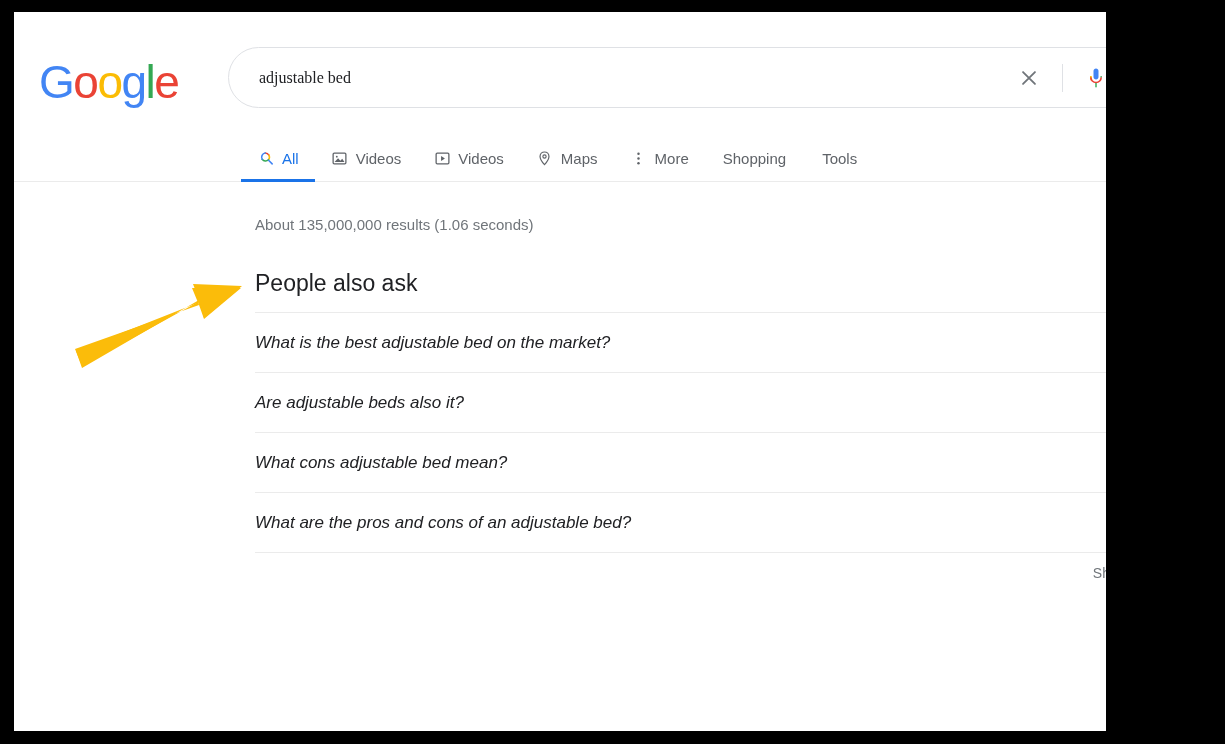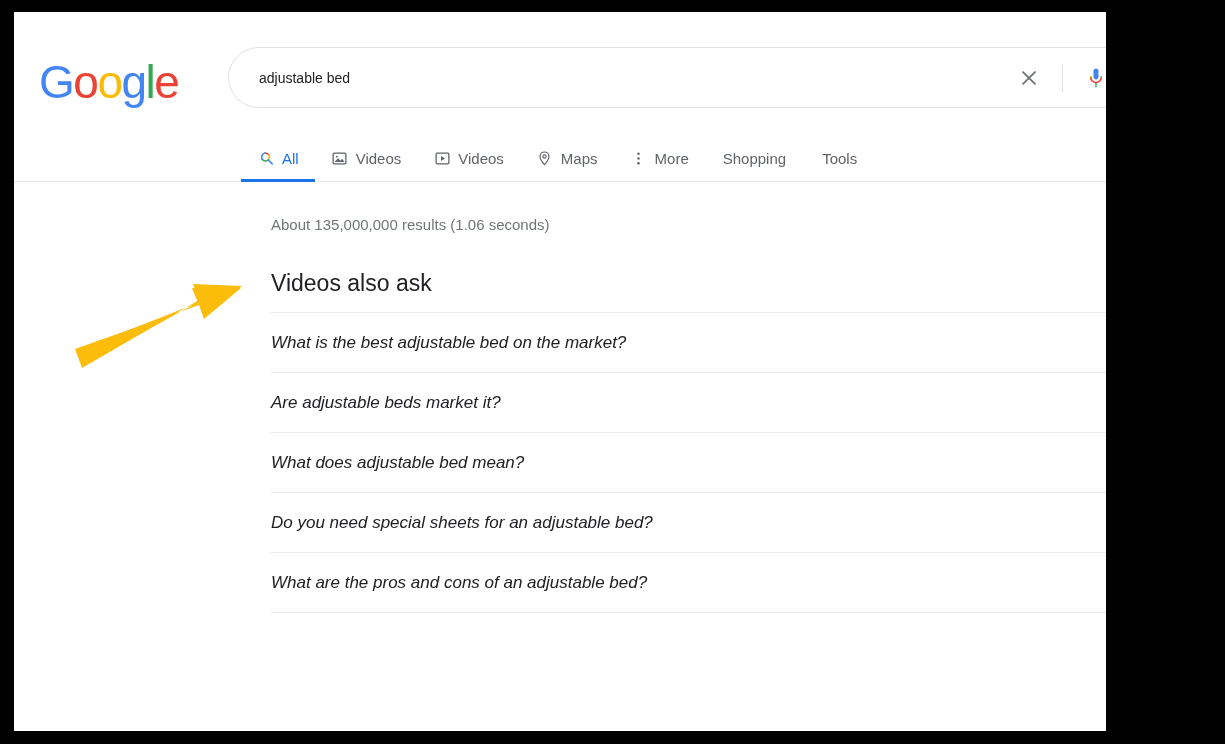--- a/index.html
+++ b/index.html
@@ -52,22 +52,22 @@
     border-radius: 31px;
     background: #fff;
     display: flex;
     align-items: center;
   }
   .search-input {
     flex: 1;
     border: 0;
     outline: 0;
     background: transparent;
-    font-family: Liberation Sans, sans-serif;
-    font-size: 14px;
+    font-family: Liberation Serif, serif;
+    font-size: 16px;
     color: #202124;
     padding: 0 0 0 30px;
     height: 100%;
   }
   .sb-icon {
     width: 46px;
     height: 100%;
     display: flex;
     align-items: center;
     justify-content: center;
@@ -137,21 +137,21 @@
     color: #5f6368;
     font-size: 15px;
     padding: 0 18px;
     cursor: pointer;
     white-space: nowrap;
   }
 
   
   .content {
     position: absolute;
-    left: 16px;
+    left: 0;
     top: 170px;
     right: 0;
   }
   .result-stats {
     margin-left: 241px;
     color: #70757a;
     font-size: 15px;
     padding-top: 34px;
   }
   .paa {
@@ -317,58 +317,50 @@
 
       </div>
     </div>
   </div>
 
   <div class="content">
 
     <div class="result-stats">About 135,000,000 results (1.06 seconds)</div>
 
     <div class="paa">
-      <div class="paa-title">Videos also ask</div>
+      <div class="paa-title">People also ask</div>
 
       <div class="paa-row">
         <div class="paa-q">What is the best adjustable bed on the market?</div>
         <div class="chevron">
           <svg width="20" height="20" viewBox="0 0 24 24">
               <path d="M6.5 9.5 L12 15 L17.5 9.5" fill="none" stroke="#5f6368" stroke-width="2.1" stroke-linecap="round" stroke-linejoin="round"></path>
             </svg>
         </div>
       </div>
 
 
       <div class="paa-row">
-        <div class="paa-q">Are adjustable beds market it?</div>
+        <div class="paa-q">Are adjustable beds also it?</div>
         <div class="chevron">
           <svg width="20" height="20" viewBox="0 0 24 24">
               <path d="M6.5 9.5 L12 15 L17.5 9.5" fill="none" stroke="#5f6368" stroke-width="2.1" stroke-linecap="round" stroke-linejoin="round"></path>
             </svg>
         </div>
       </div>
 
       <div class="paa-row">
-        <div class="paa-q">What does adjustable bed mean?</div>
+        <div class="paa-q">What cons adjustable bed mean?</div>
         <div class="chevron">
           <svg width="20" height="20" viewBox="0 0 24 24">
               <path d="M6.5 9.5 L12 15 L17.5 9.5" fill="none" stroke="#5f6368" stroke-width="2.1" stroke-linecap="round" stroke-linejoin="round"></path>
             </svg>
         </div>
       </div>
 
-      <div class="paa-row">
-        <div class="paa-q">Do you need special sheets for an adjustable bed?</div>
-        <div class="chevron">
-          <svg width="20" height="20" viewBox="0 0 24 24">
-              <path d="M6.5 9.5 L12 15 L17.5 9.5" fill="none" stroke="#5f6368" stroke-width="2.1" stroke-linecap="round" stroke-linejoin="round"></path>
-            </svg>
-        </div>
-      </div>
 
       <div class="paa-row">
         <div class="paa-q">What are the pros and cons of an adjustable bed?</div>
         <div class="chevron">
           <svg width="20" height="20" viewBox="0 0 24 24">
               <path d="M6.5 9.5 L12 15 L17.5 9.5" fill="none" stroke="#5f6368" stroke-width="2.1" stroke-linecap="round" stroke-linejoin="round"></path>
             </svg>
         </div>
       </div>
 

